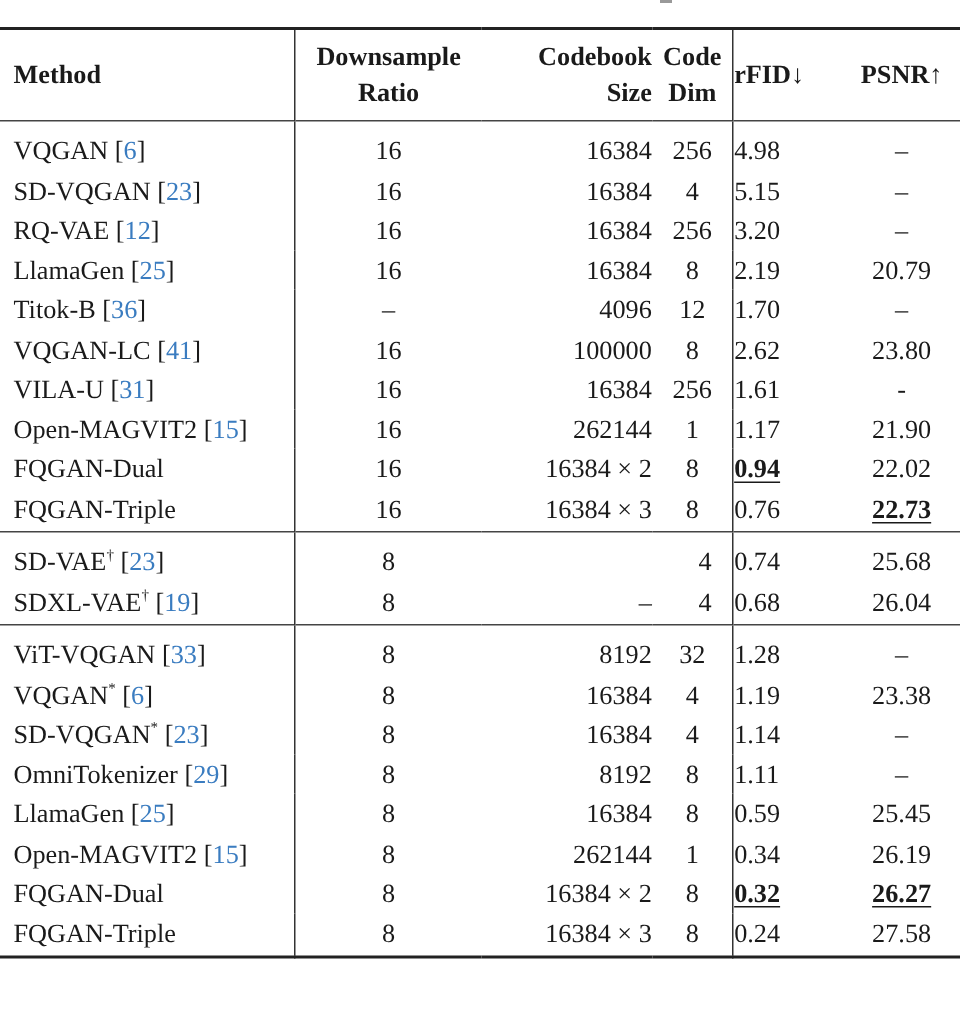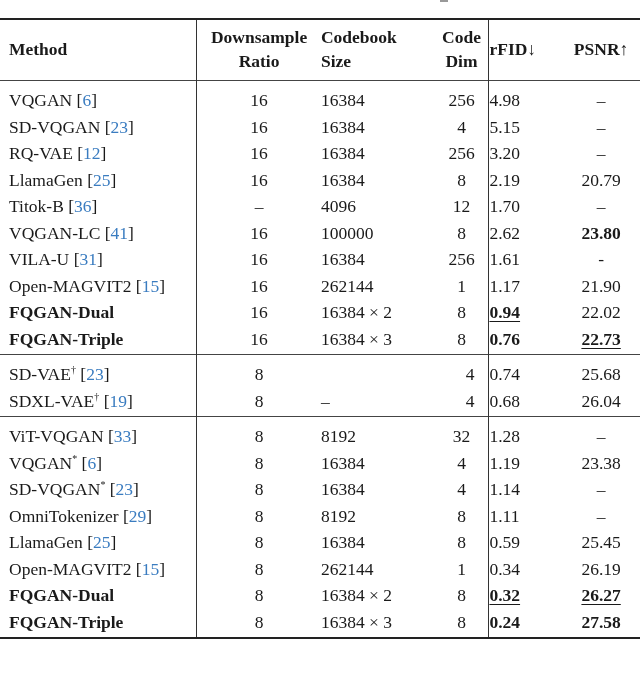--- a/index.html
+++ b/index.html
@@ -20,27 +20,27 @@
       font-weight: bold;
       line-height: 24px;
       padding-top: 5px; padding-bottom: 7px;
       vertical-align: middle;
     }
     .top-rule { border-top: 2px solid #222; }
     .mid-rule { border-top: 1.5px solid #444; }
     .bottom-rule { border-bottom: 2px solid #222; }
     .c-method { width: 197px; text-align: left; padding-left: 9px; box-sizing: border-box; border-right: 1.2px solid #333; }
     .c-ds { width: 124px; text-align: center; }
-    .c-cb { width: 114px; text-align: left; }
+    .c-cb { width: 114px; text-align: right; }
     .c-cd { width: 54px; text-align: center; border-right: 1.2px solid #333; }
     .c-rfid { width: 73px; text-align: left; }
     .c-psnr { width: 78px; text-align: center; }
     td.c-cd.right { text-align: right; padding-right: 14px; box-sizing: border-box; }
     .cite { color: #3a7cc0; }
-    .bold { font-weight: bold; }
+    .bold { font-weight: normal; }
     .ul { text-decoration: underline; text-underline-offset: 3px; text-decoration-thickness: 1px; font-weight: bold; }
     .sec-first td { padding-top: 6px; }
     .sec-last td { padding-bottom: 2px; }
     sup { font-size: 10px; line-height: 0; vertical-align: super; }
     .partial-title {
       position: absolute; left: 440px; top: 0; width: 8px; height: 2px; background: #999;
     }
   </style>
 </head>
 <body>

